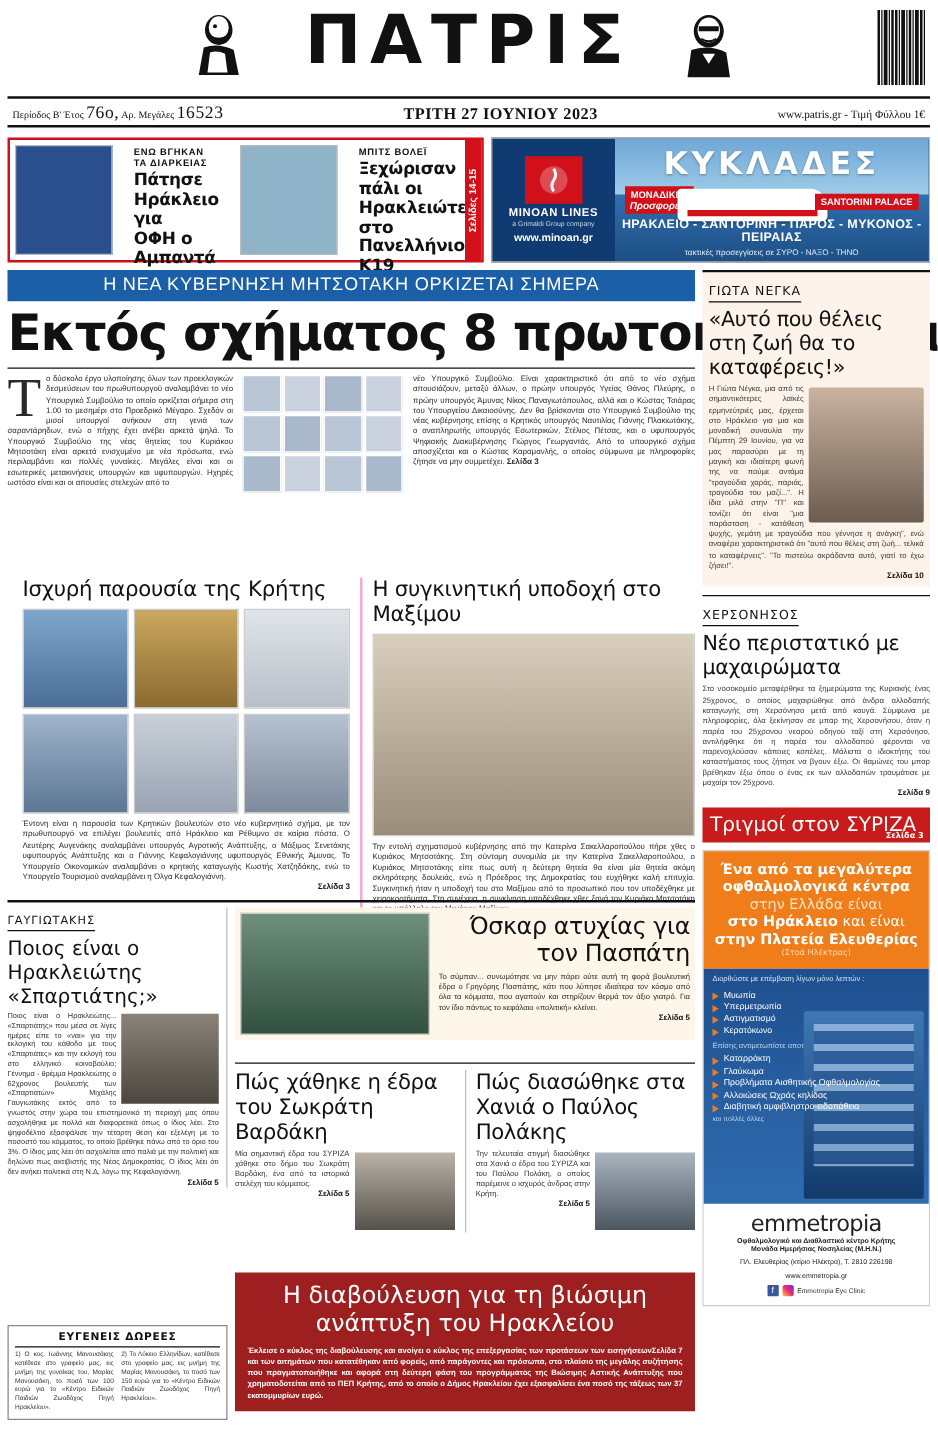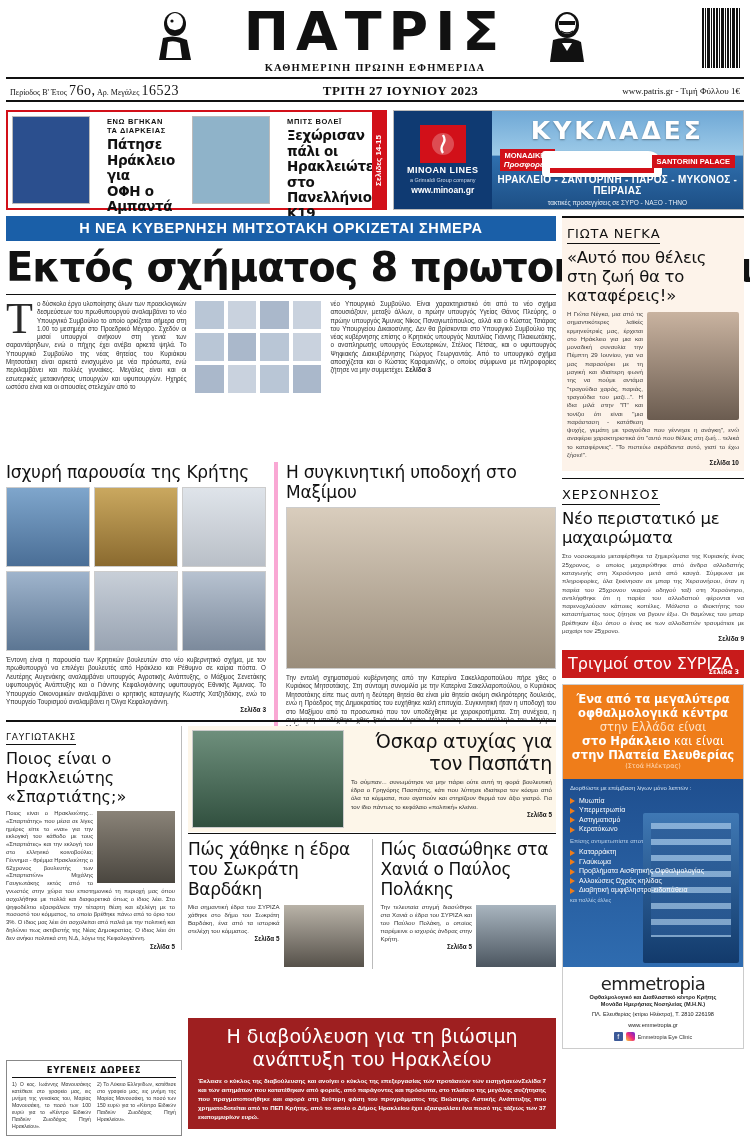--- a/index.html
+++ b/index.html
@@ -46,55 +46,55 @@
   .monad{position:absolute;left:8px;top:38px;background:#d21019;color:#fff;font-size:7.5px;font-weight:bold;padding:2px 4px;line-height:9px;text-align:center;}
   .monad i{display:block;font-style:italic;font-size:8px;}
   .santo{position:absolute;right:8px;top:44px;background:#d21019;color:#fff;font-size:7.5px;font-weight:bold;padding:2px 5px;}
   .ship{position:absolute;left:44%;top:40px;transform:translateX(-50%);width:120px;height:26px;background:#fff;border-radius:3px 14px 4px 4px;box-shadow:0 1px 2px rgba(0,0,0,.3);}
   .ship:after{content:"";position:absolute;left:8px;bottom:4px;right:8px;height:5px;background:#d21019;}
   .routes{position:absolute;left:0;right:0;bottom:13px;text-align:center;color:#fff;font-size:10px;font-weight:bold;letter-spacing:.3px;}
   .routes2{position:absolute;left:0;right:0;bottom:3px;text-align:center;color:#e6eef7;font-size:6.5px;}
 
   
   .leadwrap{position:absolute;left:6px;top:216px;width:550px;}
-  .blueband{background:#1a5fa8;color:#fff;text-align:center;font-size:14.5px;font-weight:bold;letter-spacing:.6px;padding:4px 0 5px;}
+  .blueband{background:#1a5fa8;color:#fff;text-align:center;font-size:14.5px;font-weight:normal;letter-spacing:.6px;padding:4px 0 5px;}
   .leadhead{font-family:"DejaVu Sans",sans-serif;font-weight:bold;font-size:40px;line-height:44px;letter-spacing:-1px;margin:4px 0 5px;color:#111;white-space:nowrap;}
   .lead-rule{height:1px;background:#111;margin-bottom:5px;}
 
   .leadbody{display:flex;gap:8px;font-size:6.3px;line-height:8.3px;color:#2a2a2a;text-align:justify;}
   .lb-col{flex:1;position:relative;}
   .dropcap{float:left;font-family:"Liberation Serif",serif;font-size:44px;line-height:34px;font-weight:normal;margin:2px 4px 0 0;}
   .ministers{flex:0 0 128px;display:grid;grid-template-columns:repeat(4,1fr);grid-auto-rows:30px;gap:2px;}
   .mini{background:#b9c6d6;border:1px solid #fff;}
   .mini:nth-child(2n){background:#c9d2de;}
   .mini:nth-child(3n){background:#aab8cb;}
   .lb-col.right{flex:1.25;}
   .pg{font-weight:bold;font-size:6.5px;}
 
   
   .midrow{position:absolute;left:6px;top:462px;width:550px;display:flex;gap:8px;}
   .mid{flex:1;}
-  .mid.left{flex:0 0 272px;border-right:4px solid #f9a8d4;padding-right:8px;box-sizing:border-box;}
+  .mid.left{flex:0 0 272px;border-right:2px solid #f9a8d4;padding-right:8px;box-sizing:border-box;margin-left:12px;}
   .mid h2{margin:0 0 5px;font-size:17px;font-weight:normal;letter-spacing:-.2px;color:#111;font-family:"DejaVu Sans",sans-serif;}
   .photogrid{display:grid;grid-template-columns:repeat(3,1fr);gap:4px;margin-bottom:5px;}
   .ph{height:78px;background:#8ea5bf;border:1px solid #ccc;}
   .ph.p1{background:linear-gradient(#7fa6cc,#4a6e96);}
   .ph.p2{background:linear-gradient(#caa85f,#8a6a2f);}
   .ph.p3{background:linear-gradient(#dfe4ea,#b9bfc7);}
   .ph.p4{background:linear-gradient(#9fb4cc,#5c7693);}
   .ph.p5{background:linear-gradient(#c8cfd8,#98a3b2);}
   .ph.p6{background:linear-gradient(#b7c2d0,#7c8a9c);}
   .wideph{height:160px;background:linear-gradient(#d9cdbd,#9a8d7b);border:1px solid #ccc;margin-bottom:5px;}
   .mid p{margin:0;font-size:6.3px;line-height:8.4px;text-align:justify;color:#2a2a2a;}
   .mid .pg{float:right;}
 
   
   .side{position:absolute;left:562px;top:216px;width:182px;}
   .side-rule{height:2px;background:#111;}
-  .kicker{font-size:13px;letter-spacing:.8px;color:#111;padding:3px 0 2px;border-bottom:1px solid #111;display:inline-block;margin-bottom:4px;font-family:"DejaVu Sans",sans-serif;}
+  .kicker{font-size:10px;letter-spacing:.8px;color:#111;padding:3px 0 2px;border-bottom:1px solid #111;display:inline-block;margin-bottom:4px;font-family:"DejaVu Sans",sans-serif;}
   .side h3{margin:0 0 5px;font-size:16.5px;line-height:19px;font-weight:normal;color:#111;font-family:"DejaVu Sans",sans-serif;letter-spacing:-.3px;}
   .side p{margin:0;font-size:6.2px;line-height:8.3px;text-align:justify;color:#3a3a3a;}
   .negka-wrap{background:#fdf3ea;padding:5px;position:relative;overflow:hidden;}
   .negka-photo{float:right;width:92px;height:108px;background:linear-gradient(#c9b3a0,#6b5c50);margin:2px 0 0 4px;border-radius:2px;}
   .pgr{font-weight:bold;}
   .divline{height:1px;background:#111;margin:7px 0 5px;}
   .redband{background:#c81b1b;color:#fff;font-size:16px;font-weight:normal;padding:4px 6px 5px;position:relative;font-family:"DejaVu Sans",sans-serif;}
   .redband .pgw{position:absolute;right:5px;bottom:2px;font-size:6.5px;font-weight:bold;}
 
   
@@ -131,21 +131,21 @@
   .bleft h3{margin:0 0 4px;font-size:16px;line-height:19px;font-weight:normal;font-family:"DejaVu Sans",sans-serif;}
   .bleft p{margin:0;font-size:5.9px;line-height:7.8px;text-align:justify;color:#333;}
   .bl-photo{float:right;width:78px;height:72px;background:linear-gradient(#8a8378,#4a463f);margin:1px 0 3px 4px;}
 
   .bmid{position:absolute;left:188px;top:726px;width:368px;}
   .oscar{display:flex;gap:7px;background:#fdf6e9;padding:4px;box-sizing:border-box;}
   .oscar-ph{flex:0 0 150px;height:96px;background:linear-gradient(#6e8f7c,#31503f);border:1px solid #ccc;}
   .oscar-tx{flex:1;}
   .oscar-tx h2{margin:0 0 4px;font-size:19px;line-height:22px;font-weight:normal;text-align:right;font-family:"DejaVu Sans",sans-serif;letter-spacing:-.3px;}
   .oscar-tx p{margin:0;font-size:6.1px;line-height:8.2px;text-align:justify;color:#2a2a2a;}
-  .subrow{display:flex;gap:8px;margin-top:1px;border-top:1px solid #111;padding-top:5px;}
+  .subrow{display:flex;gap:8px;margin-top:18px;border-top:1px solid #111;padding-top:5px;}
   .subcol{flex:1;}
   .subcol.l{border-right:1px solid #bbb;padding-right:8px;box-sizing:border-box;}
   .subcol h3{margin:0 0 4px;font-size:17px;line-height:20px;font-weight:normal;font-family:"DejaVu Sans",sans-serif;letter-spacing:-.3px;}
   .subcol p{margin:0;font-size:6.1px;line-height:8.1px;text-align:justify;color:#333;}
   .sub-ph{float:right;width:80px;height:62px;background:linear-gradient(#b9b3a8,#56514a);margin:2px 0 2px 4px;}
   .sub-ph2{float:right;width:80px;height:62px;background:linear-gradient(#a9b5bf,#4c5660);margin:2px 0 2px 4px;}
 
   .redbox{position:absolute;left:188px;top:1018px;width:368px;background:#9e1f20;color:#fff;padding:7px 10px 8px;box-sizing:border-box;}
   .redbox h2{margin:0 0 5px;text-align:center;font-size:19px;line-height:23px;font-weight:normal;font-family:"DejaVu Sans",sans-serif;}
   .redbox p{margin:0;font-size:6.2px;line-height:9px;text-align:justify;font-weight:bold;}
@@ -192,21 +192,20 @@
         <i style="width:2px"></i>
         <i style="width:1px"></i>
         <i style="width:3px"></i>
       <i style="width:1px"></i>
         <i style="width:2px"></i>
         <i style="width:1px"></i>
         <i style="width:3px"></i>
       <i style="width:2px"></i>
         <i style="width:1px"></i>
     </div>
-    <div class="mast-sub">ΚΑΘΗΜΕΡΙΝΗ ΠΡΩΙΝΗ ΕΦΗΜΕΡΙΔΑ</div>
     <div class="mast-rule"></div>
   </div>
 
   <div class="datebar">
     <div class="issue">
       <span>Περίοδος Β' Έτος</span>
       <span class="big">76ο,</span>
       <span>Αρ. Μεγάλες</span>
       <span class="big">16523</span>
     </div>

